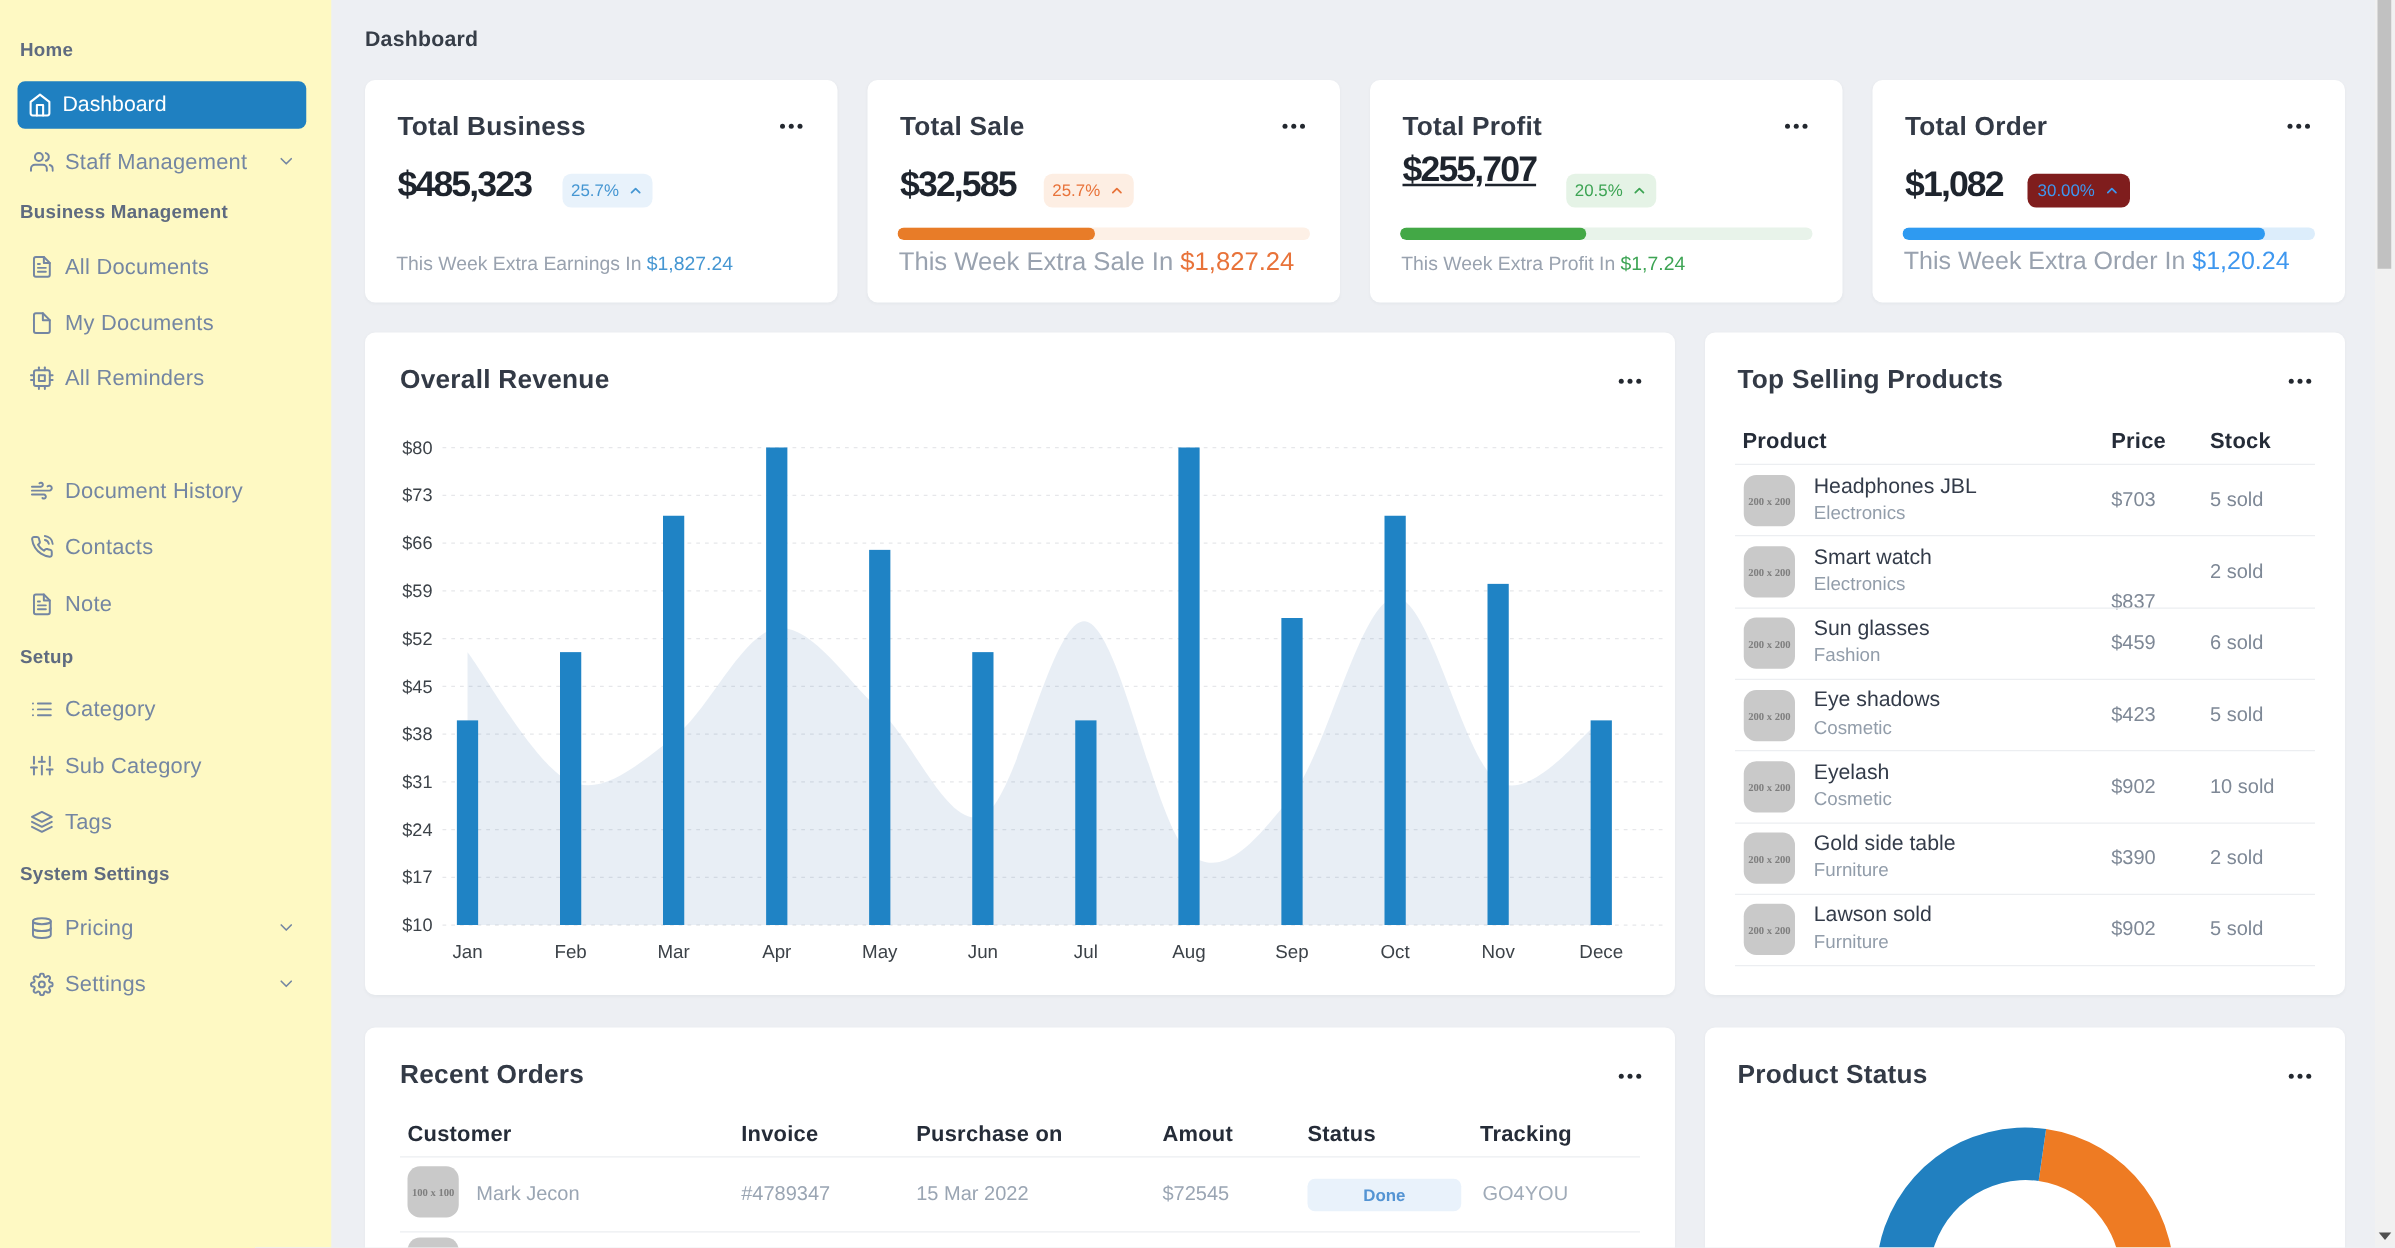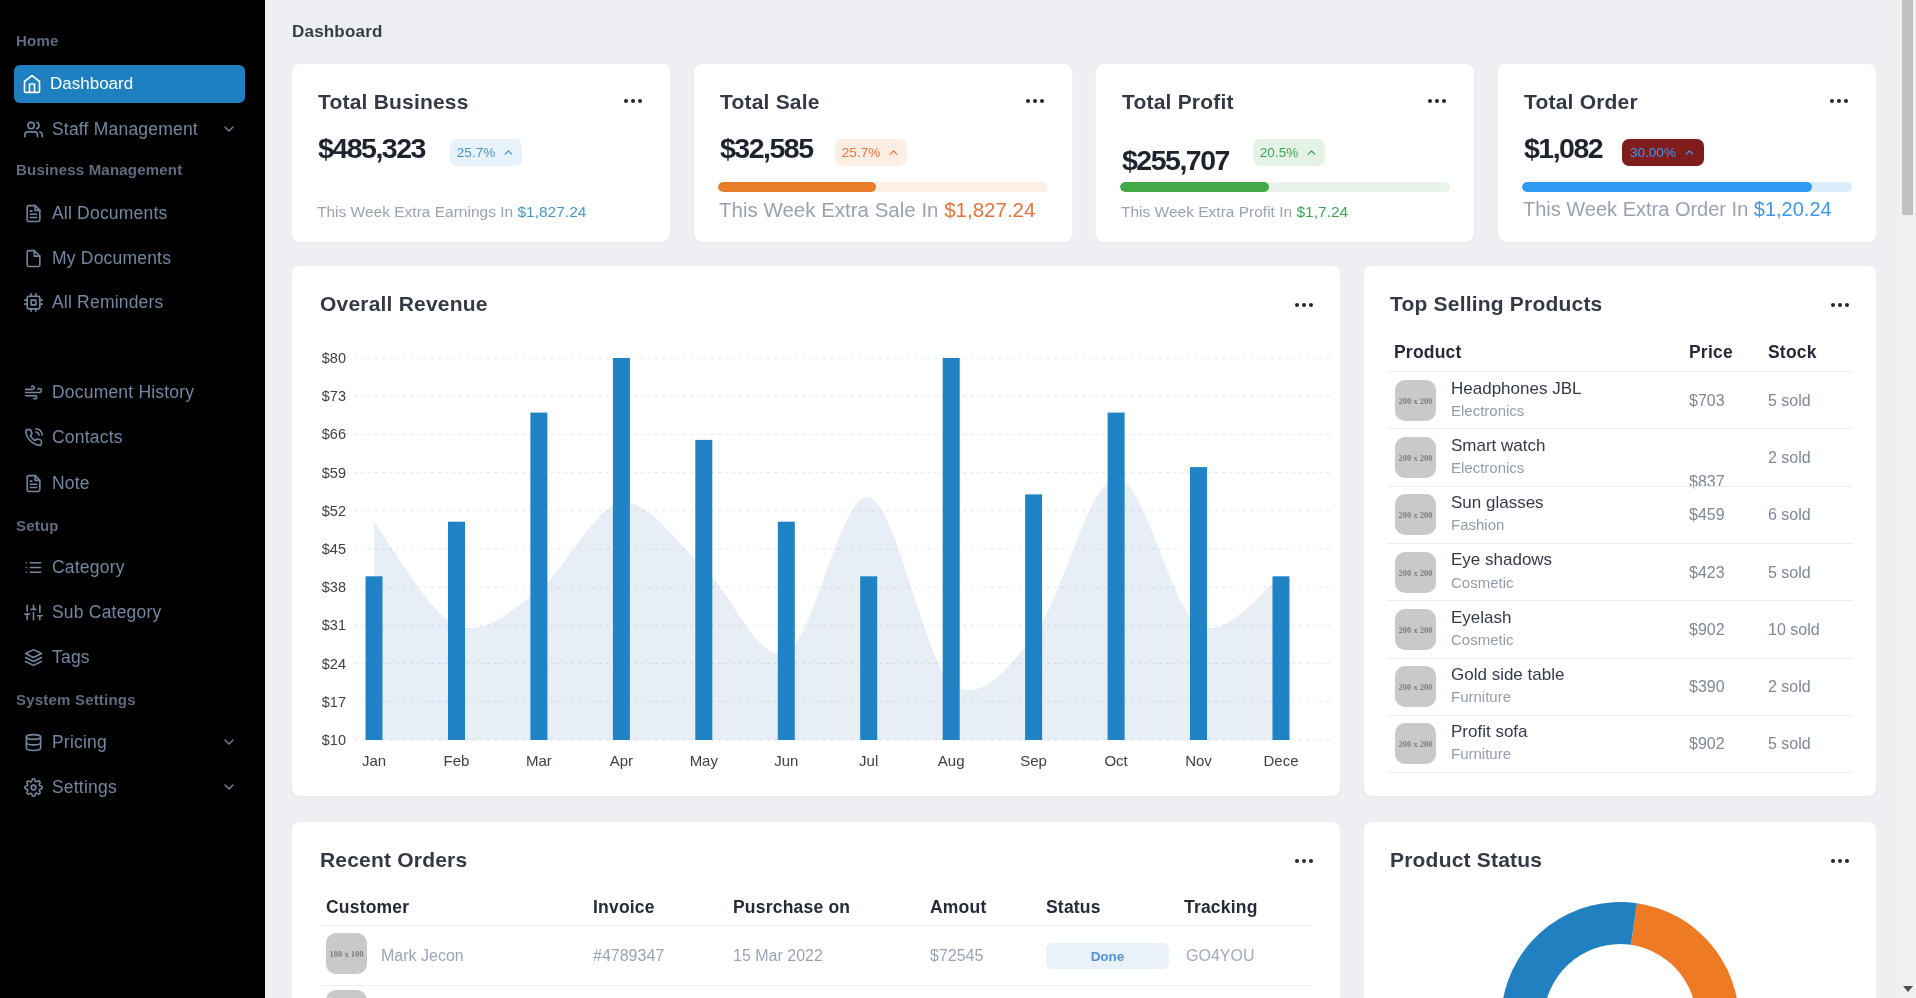--- a/index.html
+++ b/index.html
@@ -1,18 +1,18 @@
 <!DOCTYPE html>
 <html><head>
 <meta charset="utf-8">
 <style>
 * { margin:0; padding:0; box-sizing:border-box; }
 html,body { width:1916px; height:998px; overflow:hidden; }
 body { font-family:"Liberation Sans", sans-serif; background:#edeff3; position:relative; }
-.sidebar { position:absolute; left:0; top:0; width:265px; height:998px; background:#000000; z-index:2; }
+.sidebar { position:absolute; left:0; top:0; width:265px; height:998px; background:#fef9c3; z-index:2; }
 .sec-label { position:absolute; left:16px; font-size:15px; font-weight:700; color:#5f6b80; letter-spacing:.2px; line-height:20px; }
 .mi { position:absolute; left:0; width:265px; height:44px; display:flex; align-items:center; padding:0 16px 0 24px; color:#7486a2; font-size:17.5px; letter-spacing:.2px; }
 .mi svg { width:19px; height:19px; margin-right:9px; flex:0 0 auto; }
 .mi .chev { position:absolute; right:28px; width:16px; height:16px; margin:0; }
 .mi-active { position:absolute; left:14px; top:65px; height:38px; width:231px; background:#1f80c1; border-radius:6px; color:#fff; font-size:17px; display:flex; align-items:center; padding:0 10px 0 8px; }
 .mi-active svg { width:20px; height:20px; margin-right:8px; }
 .card { position:absolute; background:#fff; border-radius:8px; box-shadow:0 1px 3px rgba(30,40,60,.04); }
 .ctitle { position:absolute; font-size:21px; font-weight:600; color:#333a46; letter-spacing:.2px; }
 .dots { position:absolute; display:flex; gap:2.8px; }
 .dots i { width:4.2px; height:4.2px; border-radius:50%; background:#23282f; }
@@ -169,21 +169,21 @@
   <div class="wktext" style="font-size:20.5px;top:134px;">This Week Extra Sale In <span style="color:#e8733a;">$1,827.24</span></div>
 </div>
 
 <div class="card" style="left:1096px;top:64px;width:378px;height:178px;">
   <div class="ctitle" style="left:26px;top:26px;">Total Profit</div>
   <div class="dots" style="right:28px;top:35px;">
       <i></i>
       <i></i>
       <i></i>
     </div>
-  <div class="statval" style="left:26px;top:80px;">$255,707</div>
+  <div class="statval" style="left:26px;top:56px;text-decoration:underline;">$255,707</div>
   <div class="badge" style="left:157px;top:75px;width:72px;background:#e5f3e6;color:#3da454;">20.5%
     <svg viewBox="0 0 24 24" fill="none" stroke="#3da454" stroke-width="2.6" stroke-linecap="round" stroke-linejoin="round">
         <polyline points="6 15 12 9 18 15"></polyline>
       </svg></div>
   <div class="pbar" style="background:#e8f3ea;">
       <i style="width:45%;background:#43a846;"></i>
     </div>
   <div class="wktext">This Week Extra Profit In <span style="color:#3da454;">$1,7.24</span></div>
 </div>
 
@@ -312,21 +312,21 @@
   <div class="gray" style="left:325px;top:355px;">$902</div>
   <div class="gray" style="left:404px;top:355px;">10 sold</div>
   <div class="divline" style="top:392px;"></div>
   <div class="thumb" style="left:31px;top:400px;">200 x 200</div>
   <div class="pname" style="left:87px;top:399px;">Gold side table</div>
   <div class="pcat" style="left:87px;top:422px;">Furniture</div>
   <div class="gray" style="left:325px;top:412px;">$390</div>
   <div class="gray" style="left:404px;top:412px;">2 sold</div>
   <div class="divline" style="top:449px;"></div>
   <div class="thumb" style="left:31px;top:457px;">200 x 200</div>
-  <div class="pname" style="left:87px;top:456px;">Profit sofa</div>
+  <div class="pname" style="left:87px;top:456px;">Lawson sold</div>
   <div class="pcat" style="left:87px;top:479px;">Furniture</div>
   <div class="gray" style="left:325px;top:469px;">$902</div>
   <div class="gray" style="left:404px;top:469px;">5 sold</div>
   <div class="divline" style="top:506px;"></div>
 </div>
 
 <div class="card" style="left:292px;top:822px;width:1048px;height:530px;">
   <div class="ctitle" style="left:28px;top:26px;">Recent Orders</div>
   <div class="dots" style="right:27px;top:37px;">
       <i></i>

